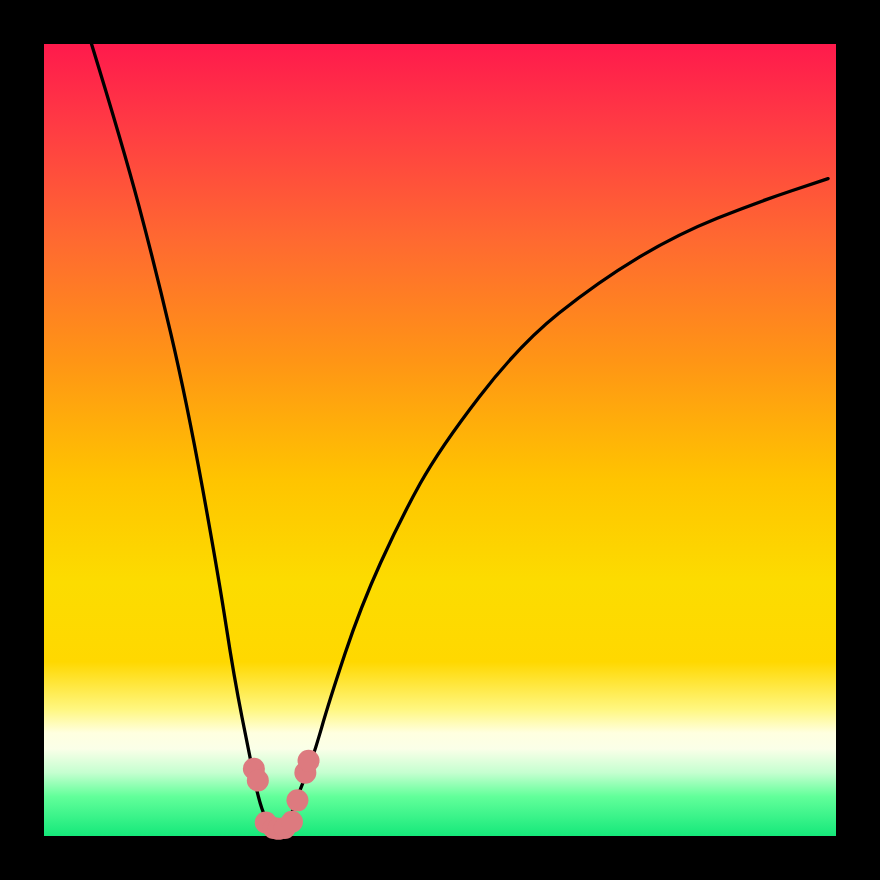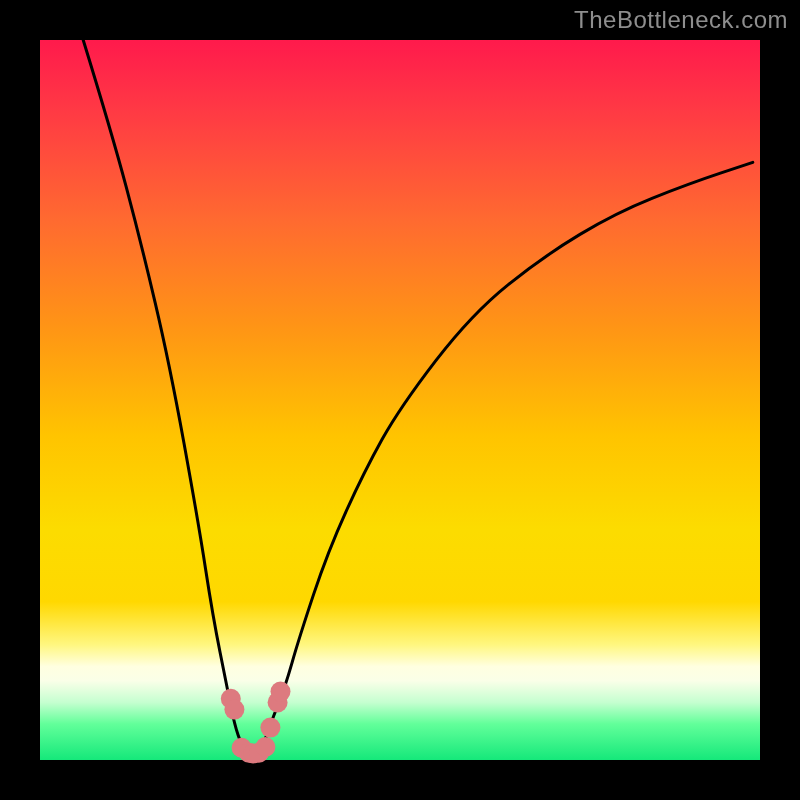--- a/index.html
+++ b/index.html
@@ -55,21 +55,20 @@
     top: 0;
     width: 720px;
     height: 720px;
     overflow: visible;
   }
 </style>
 </head>
 <body>
 
 <div class="frame">
-  <div class="attribution">TheBottleneck.com</div>
 
   <div class="plot-area">
     <svg class="overlay" viewBox="0 0 720 720" preserveAspectRatio="none">
       <path id="curve-path" fill="none" stroke="#000000" stroke-width="3" stroke-linecap="round" stroke-linejoin="round" d="M 43.2 0.0 Q 72.0 93.6 86.4 147.6 Q 100.8 201.6 115.2 262.8 Q 129.6 324.0 144.0 403.2 Q 158.4 482.4 165.6 529.2 Q 172.8 576.0 180.0 612.0 Q 187.2 648.0 190.8 666.0 Q 194.4 684.0 198.0 694.8 Q 201.6 705.6 205.2 709.2 Q 208.8 712.8 212.4 712.8 Q 216.0 712.8 219.6 709.2 Q 223.2 705.6 226.8 694.8 Q 230.4 684.0 237.6 666.0 Q 244.8 648.0 252.0 622.8 Q 259.2 597.6 273.6 554.4 Q 288.0 511.2 306.0 471.6 Q 324.0 432.0 342.0 399.6 Q 360.0 367.2 396.0 320.4 Q 432.0 273.6 468.0 244.8 Q 504.0 216.0 540.0 194.4 Q 576.0 172.8 612.0 158.4 Q 648.0 144.0 680.4 133.2 T 712.8 122.4"></path>
       <g id="markers-group">
           <circle cx="190.8" cy="658.8" r="10" fill="#dd7a7f"></circle>
           <circle cx="194.4" cy="669.6" r="10" fill="#dd7a7f"></circle>
           <circle cx="201.6" cy="707.8" r="10" fill="#dd7a7f"></circle>
           <circle cx="208.8" cy="712.8" r="10" fill="#dd7a7f"></circle>
           <circle cx="213.1" cy="713.5" r="10" fill="#dd7a7f"></circle>

